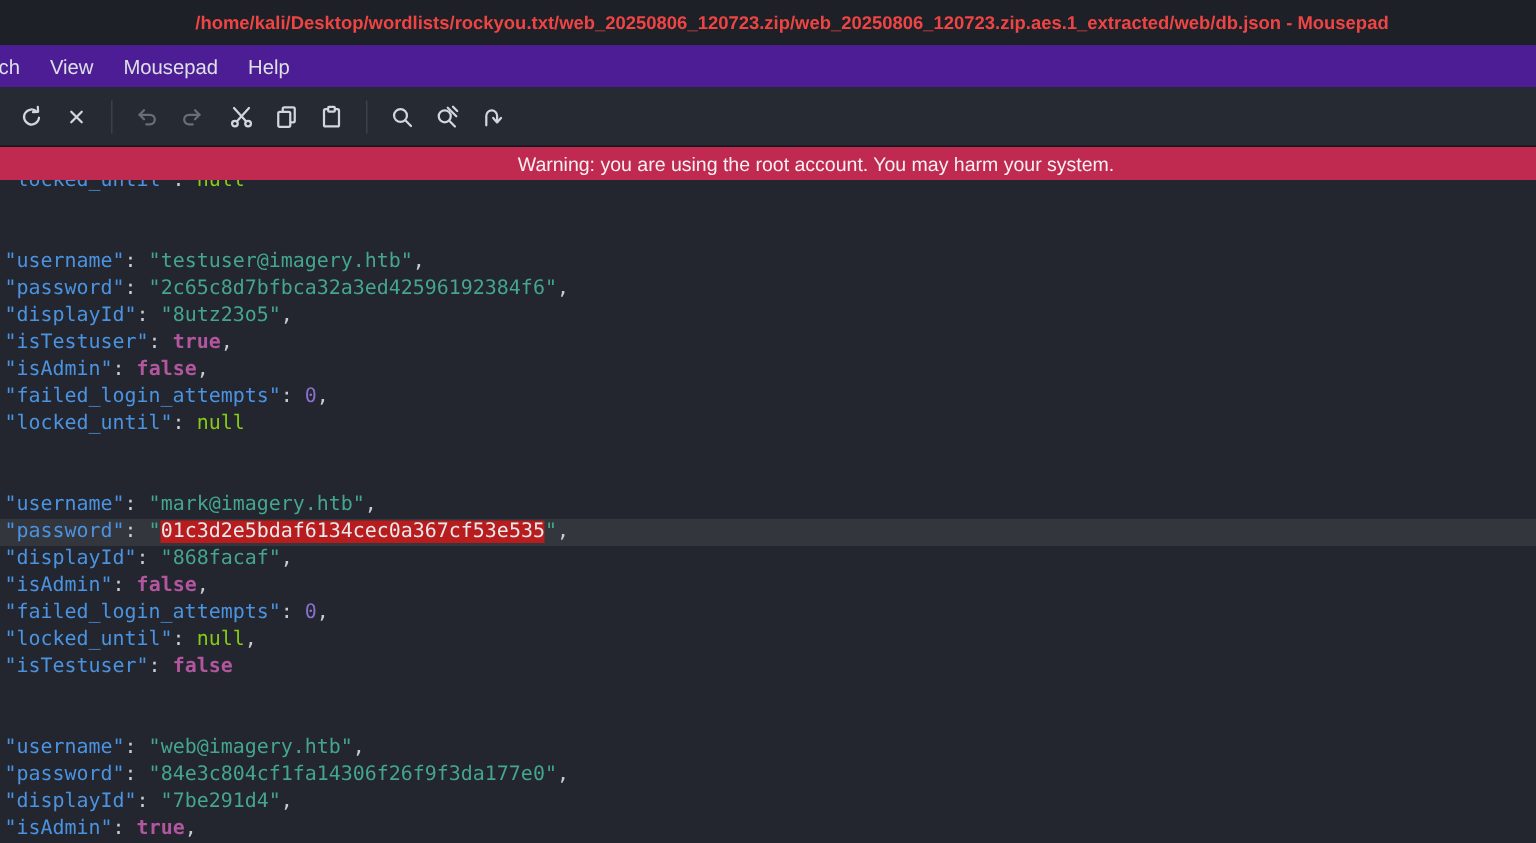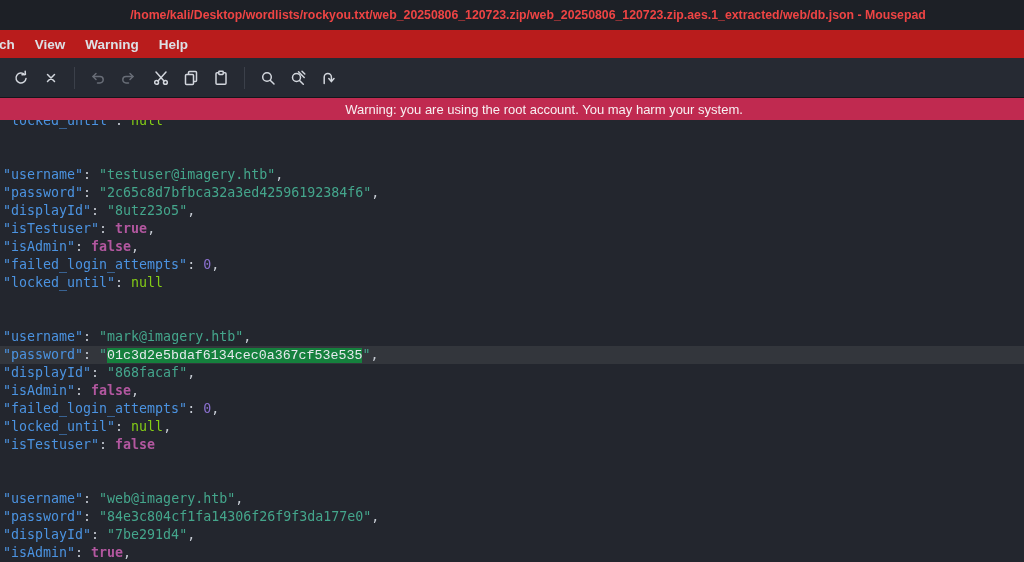--- a/index.html
+++ b/index.html
@@ -1,22 +1,22 @@
 <!DOCTYPE html>
 <html><head>
 <meta charset="utf-8">
 <style>
   html,body{margin:0;padding:0;background:#23262e;}
   .window{width:1024px;height:562px;overflow:hidden;display:flex;flex-direction:column;
           font-family:"Liberation Sans",sans-serif;position:relative;}
   .titlebar{height:30px;flex:0 0 30px;background:#1d2026;color:#ef4444;display:flex;
             align-items:center;justify-content:center;font-size:12.3px;font-weight:bold;}
   .titlebar span{margin-left:32px;white-space:nowrap;}
-  .menubar{height:28px;flex:0 0 28px;background:#b91c1c;display:flex;align-items:center;
-           color:#dde0e5;font-size:13.5px;font-weight:bold;}
+  .menubar{height:28px;flex:0 0 28px;background:#4c1d95;display:flex;align-items:center;
+           color:#dde0e5;font-size:13.5px;}
   .menu-item{padding:4px 10px;cursor:default;}
   .menu-item.partial{padding-left:1px;margin-left:-2px;}
   .toolbar{height:39px;flex:0 0 39px;background:#262a33;display:flex;align-items:center;
            padding-left:6px;border-bottom:1px solid #14161b;}
   .tbtn{width:30px;height:30px;display:flex;align-items:center;justify-content:center;border-radius:3px;}
   .tbtn svg{stroke:#d2d6dd;fill:none;stroke-width:1.5;stroke-linecap:round;stroke-linejoin:round;}
   .tbtn.disabled svg{stroke:#686d77;}
   .tbtn svg .fillbg{fill:#262a33;}
   .tsep{width:1px;height:22px;background:#3b404a;margin:0 8px;flex:0 0 1px;}
   .banner{height:22px;flex:0 0 22px;background:#c02a50;color:#f7f0f2;font-size:13px;
@@ -26,35 +26,35 @@
           font-family:"DejaVu Sans Mono",monospace;font-size:13.3px;line-height:18px;}
   .code{margin-top:-8px;}
   .code-line{height:18px;white-space:pre;padding-left:3px;}
   .code-line.current{background:#33363c;}
   .tk-key{color:#4b93e1;}
   .tk-punc{color:#c7ccd4;}
   .tk-str{color:#44a68c;}
   .tk-bool{color:#b2579f;font-weight:bold;}
   .tk-num{color:#8a70cf;}
   .tk-null{color:#84cc16;}
-  .tk-sel{background:#15803d;color:#e6e9ee;font-family:Liberation Mono, monospace;}
+  .tk-sel{background:#b91c1c;color:#e6e9ee;}
 </style>
 </head>
 <body>
 
 <div class="window">
 
   <div class="titlebar">
     <span>/home/kali/Desktop/wordlists/rockyou.txt/web_20250806_120723.zip/web_20250806_120723.zip.aes.1_extracted/web/db.json - Mousepad</span>
   </div>
 
   <div class="menubar">
     <div class="menu-item partial">ch</div>
     <div class="menu-item">View</div>
-    <div class="menu-item">Warning</div>
+    <div class="menu-item">Mousepad</div>
     <div class="menu-item">Help</div>
   </div>
 
   <div class="toolbar">
     <div class="tbtn" title="Reload">
       <svg width="18" height="18" viewBox="0 0 18 18">
         <path d="M14 9.5a5 5 0 1 1-1.4-4"></path>
           <path d="M13.2 2.2 13.4 5.6 10 5.8"></path>
       </svg>
     </div>

